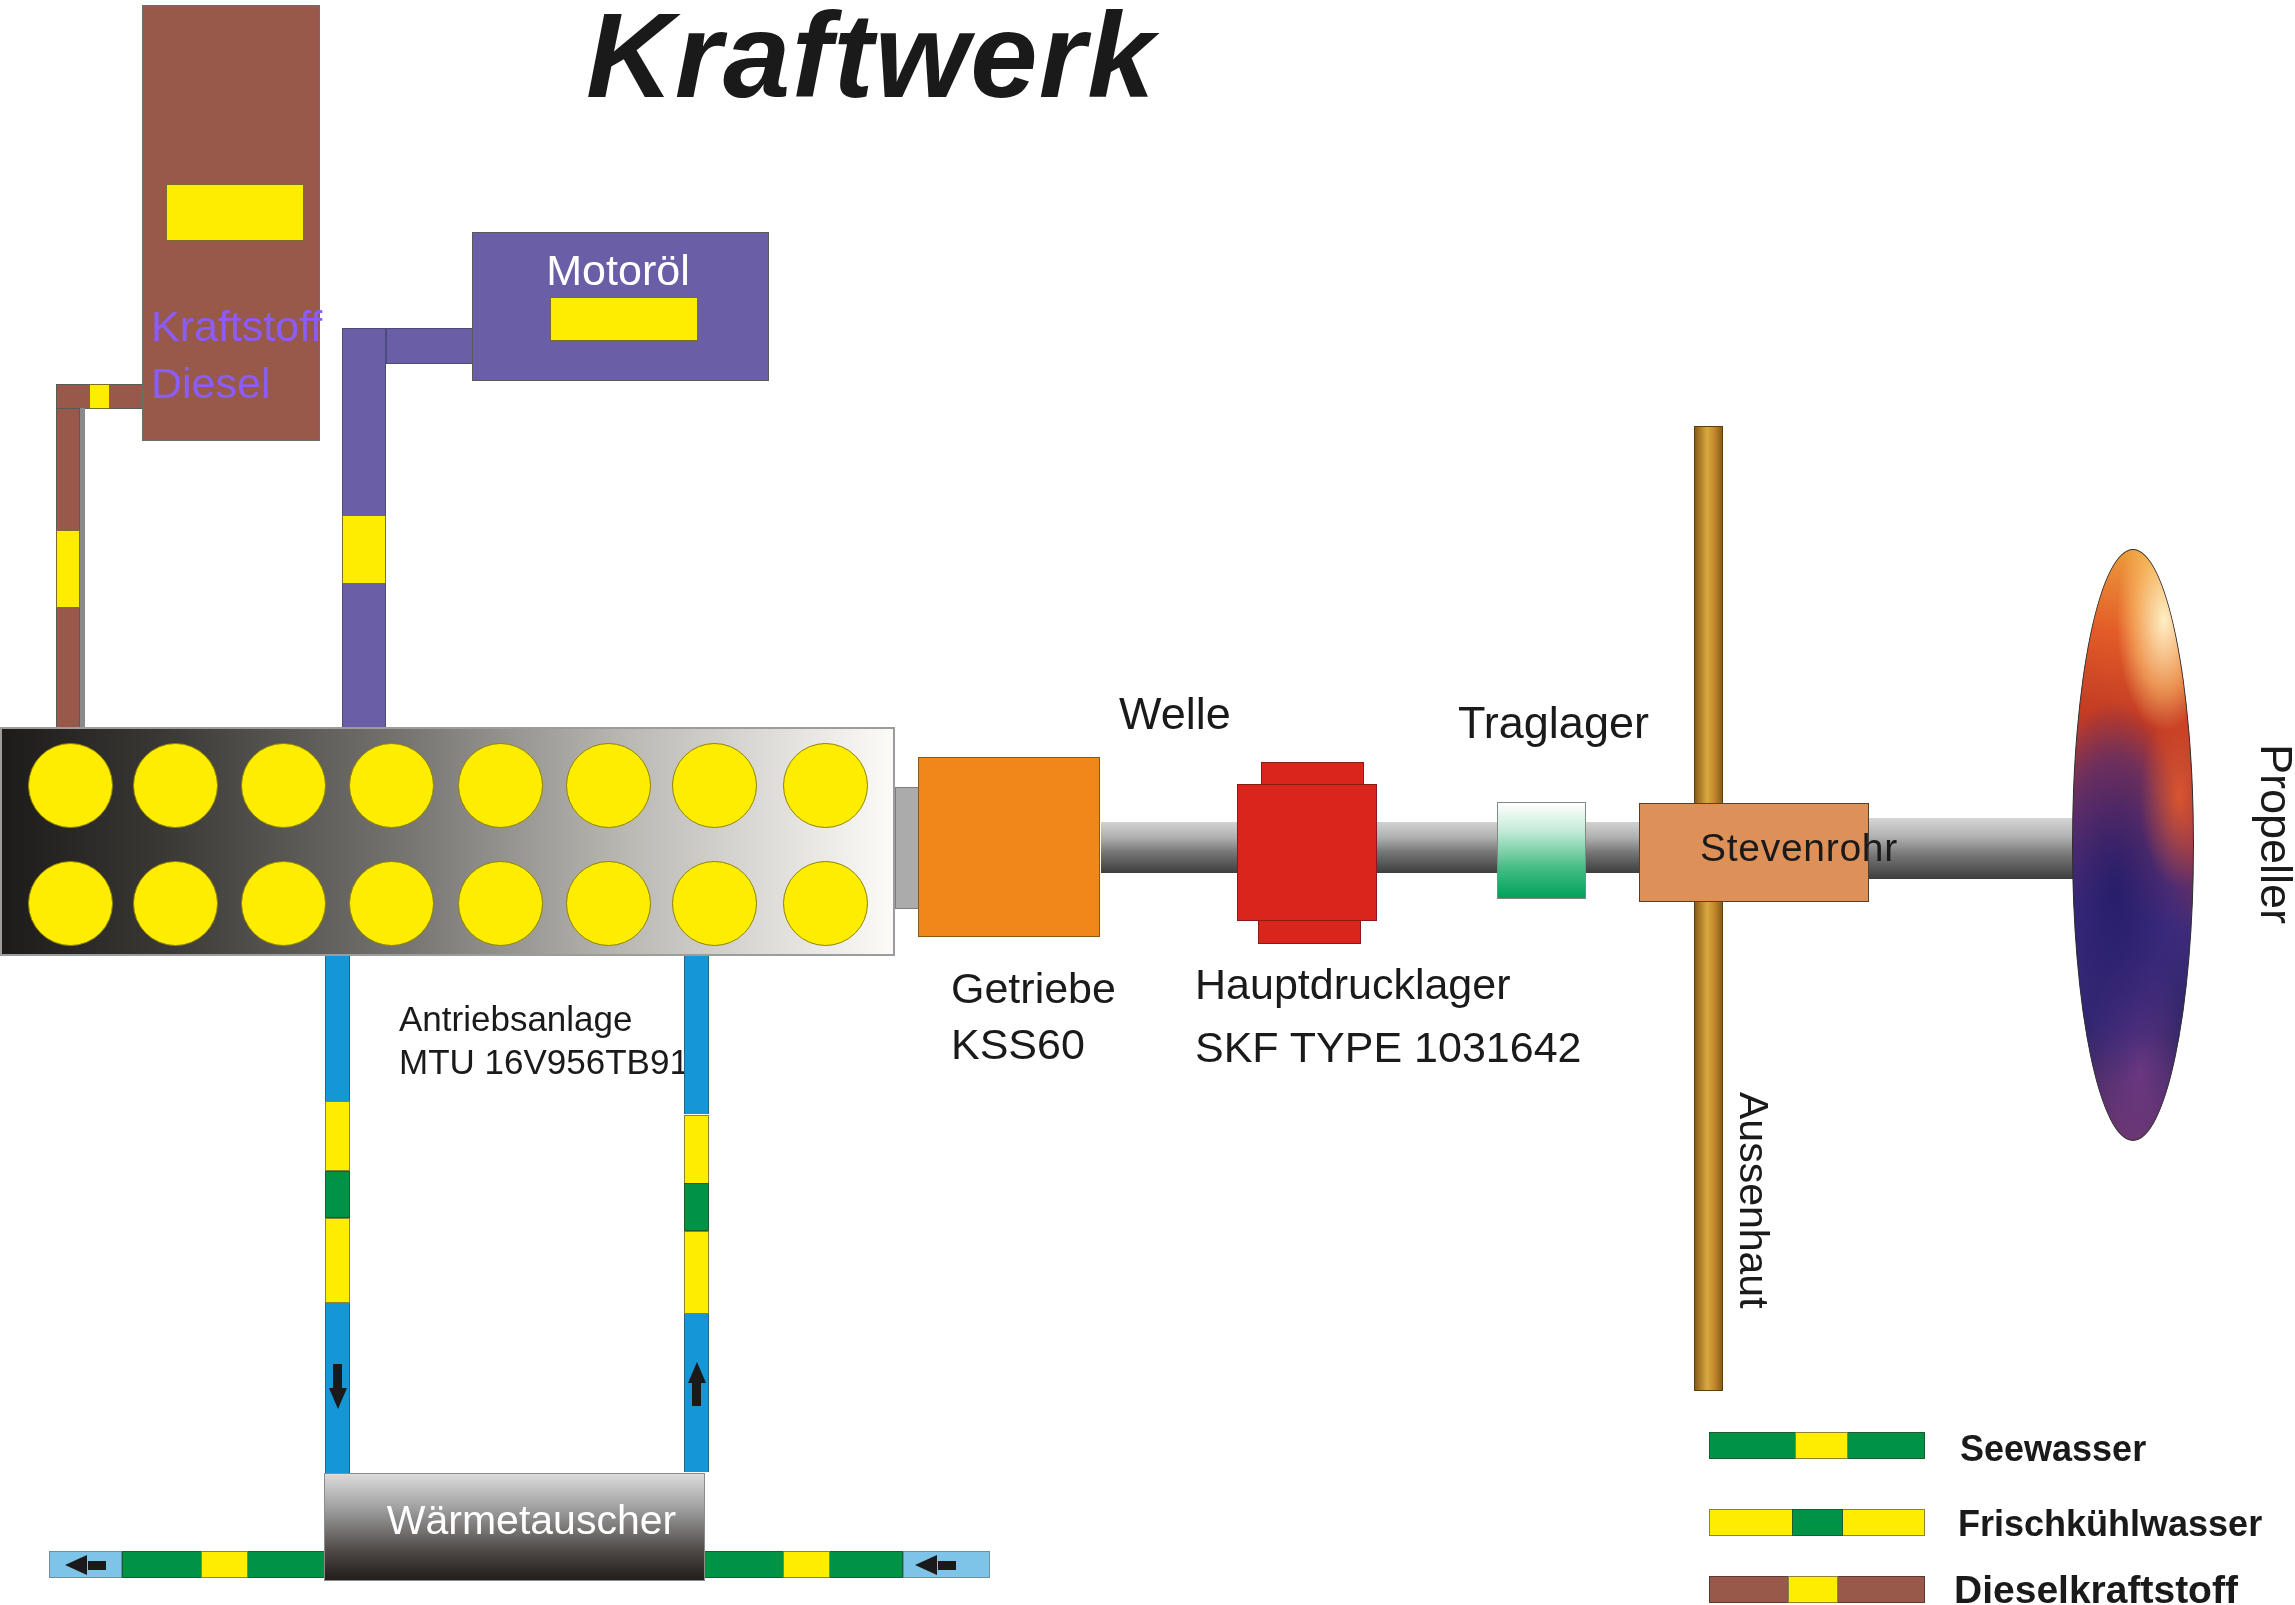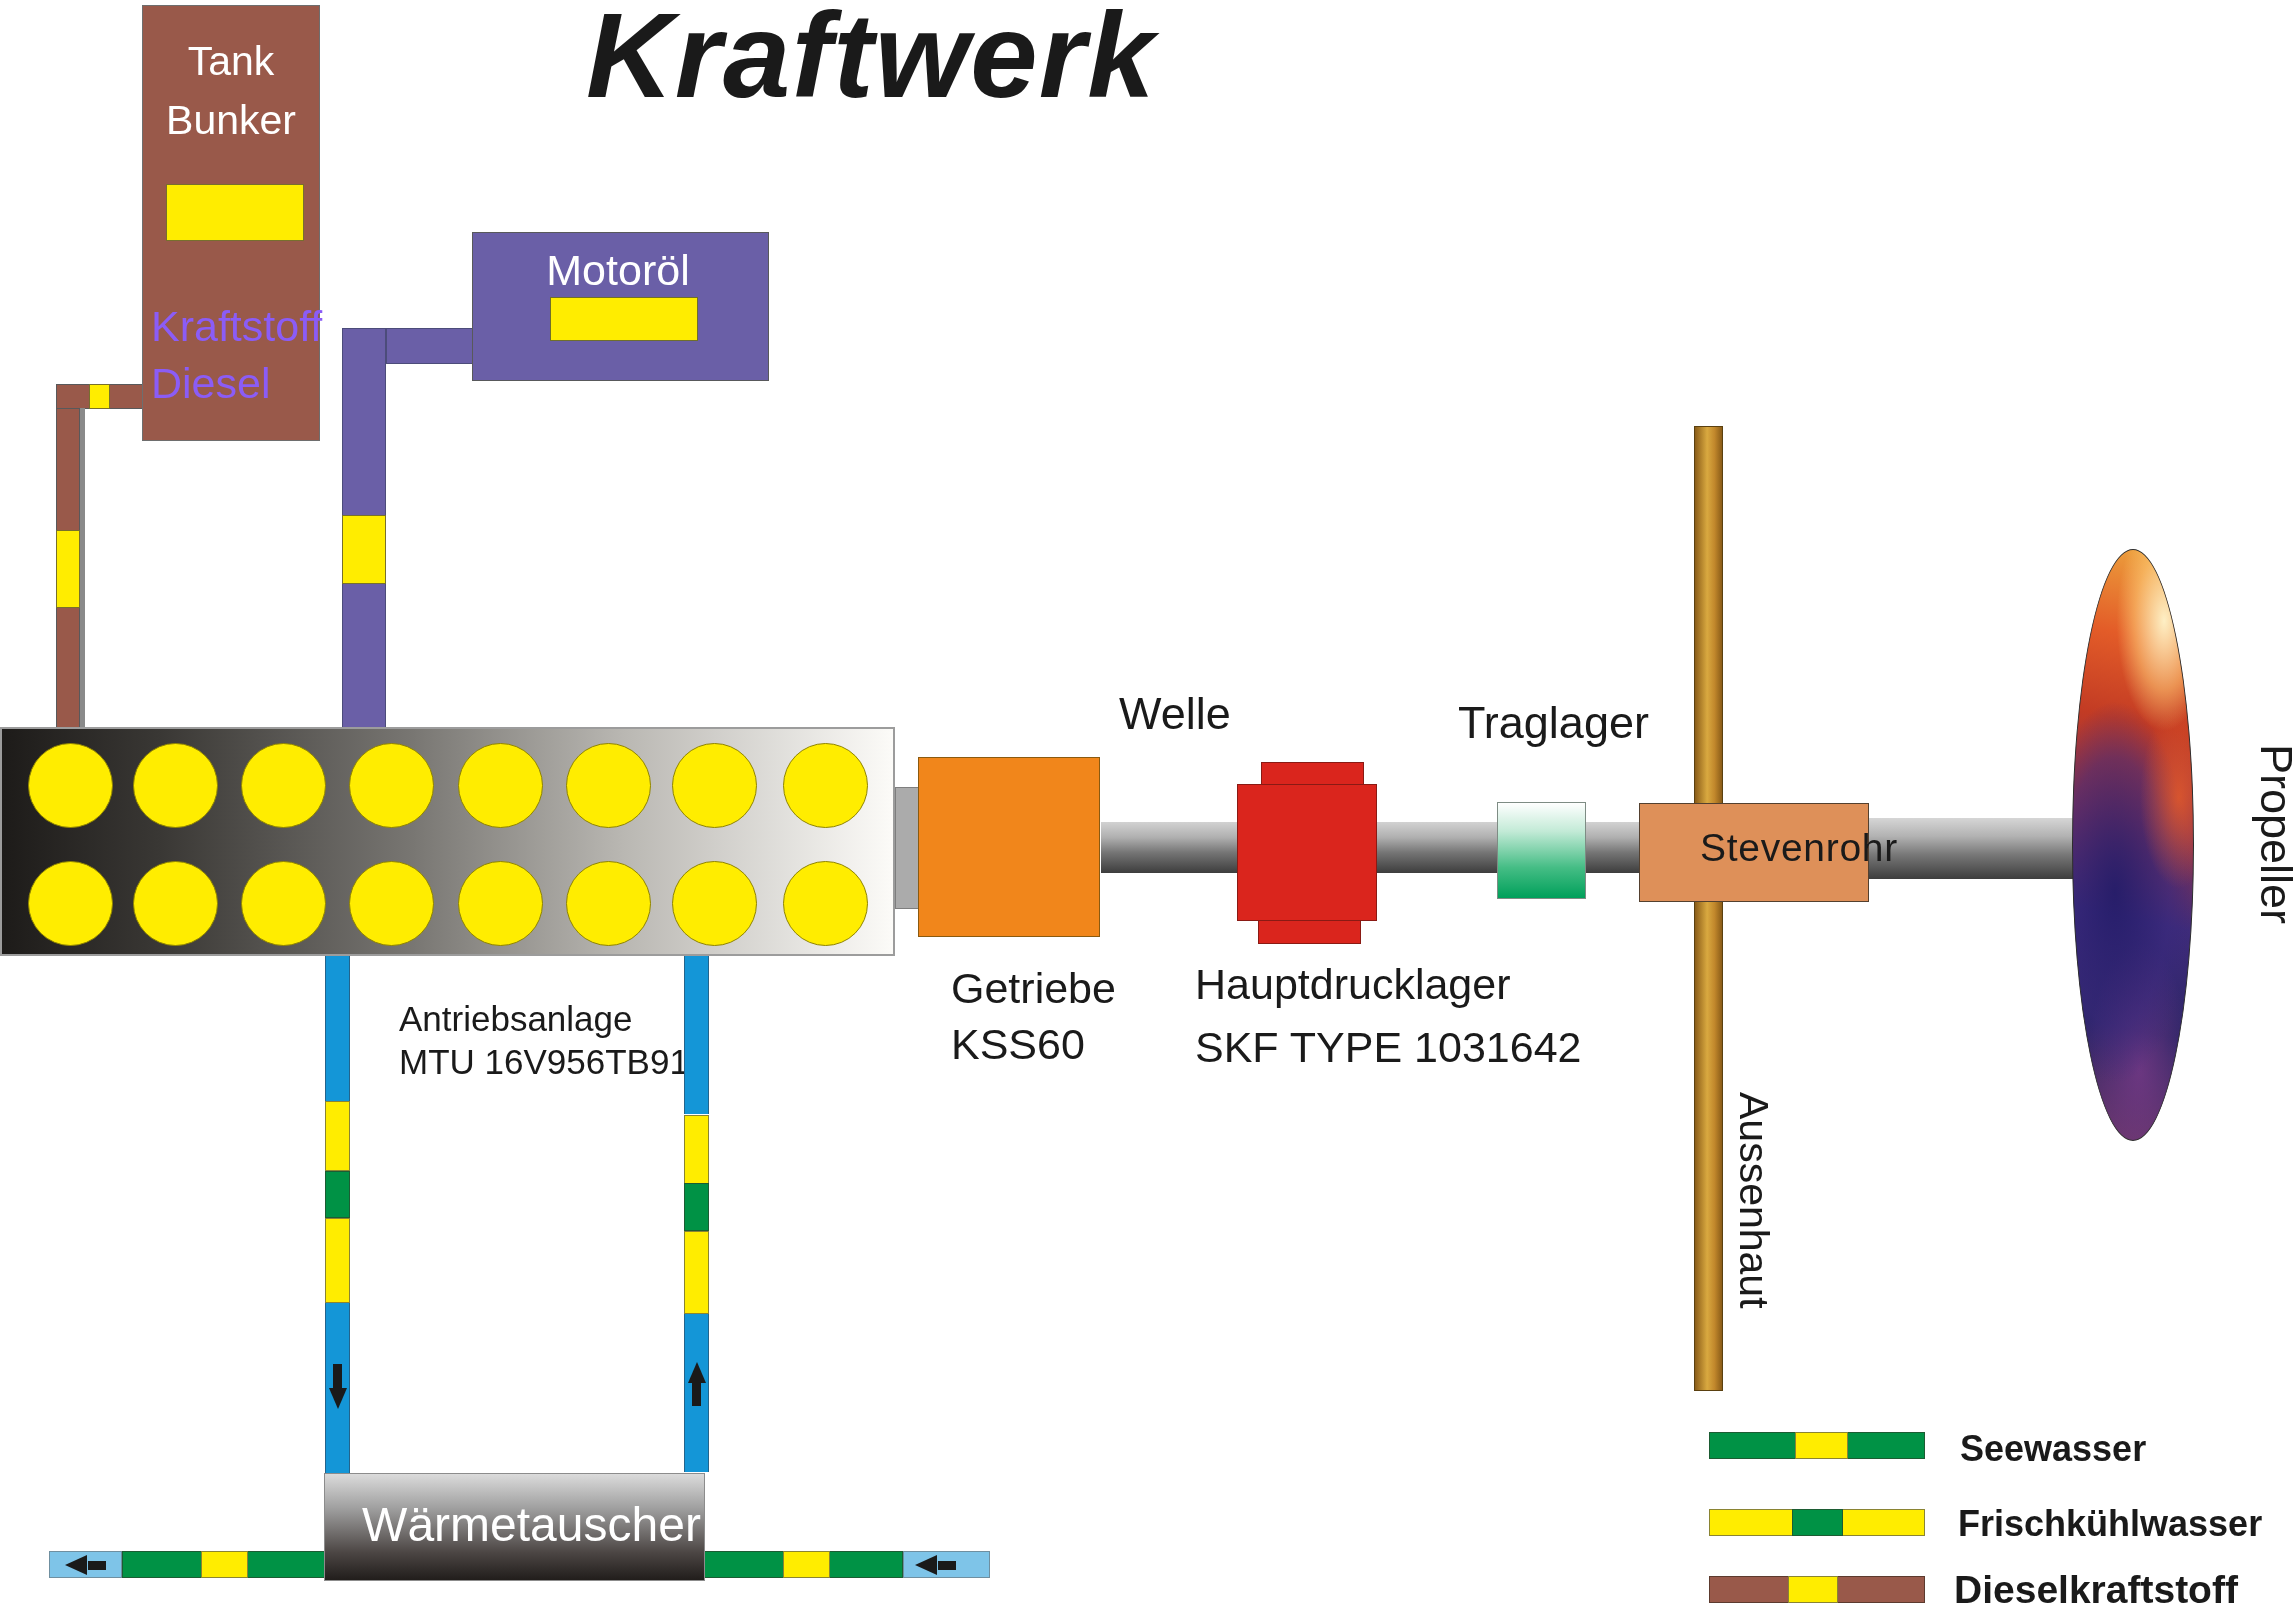--- a/index.html
+++ b/index.html
@@ -77,21 +77,21 @@
   .pipeL{left:325px;width:25px;}  .pipeR{left:684px;width:25px;}
   .c-blue{background:var(--blue);border-left:0.7px solid #23648c;border-right:0.7px solid #23648c;}
   .c-yel{background:var(--yellow);border:0.7px solid #8a8433;}
   .c-grn{background:var(--green);border:0.7px solid #1c5c33;}
   
   .arr{position:absolute;width:0;height:0;}
   .stem{position:absolute;background:#1a1a1a;}
   
   .wtbox{left:324px;top:1473px;width:381px;height:108px;border:0.7px solid #8c8c8c;
        background:linear-gradient(180deg,#dbdbdb 0%,#a0a0a0 32%,#4c4644 74%,#211d1b 100%);}
-  .wt-label{left:324px;top:1496px;width:415px;text-align:center;font-size:48px;color:#fff;}
+  .wt-label{left:324px;top:1496px;width:415px;text-align:center;font-size:41px;color:#fff;}
   
   .sw{top:1551px;height:27px;}
   .sw-lblue{background:var(--lightblue);border:1.3px solid #6f8fa0;}
   .sw-grn{background:var(--green);border:1.3px solid #1c5c33;}
   .sw-yel{background:var(--yellow);border:1.3px solid #8a8433;}
   
   .leg-bar{position:absolute;width:216px;height:27px;}
   .leg-lbl{position:absolute;font-weight:bold;font-size:36px;}
 </style>
 </head>
@@ -105,22 +105,20 @@
   <div class="abs dpipe-h-win"></div>
   <div class="abs dpipe-shadow"></div>
   <div class="abs dpipe-v"></div>
   <div class="abs dpipe-v-win"></div>
 
   <div class="abs opipe-arm"></div>
   <div class="abs opipe-v"></div>
   <div class="abs opipe-win"></div>
 
   <div class="abs tank"></div>
-  <div class="lbl tank-text pre">Tank
-Bunker</div>
   <div class="abs tank-window"></div>
   <div class="lbl kraftstoff pre">Kraftstoff
 Diesel</div>
 
   <div class="abs moto"></div>
   <div class="lbl moto-text">Motoröl</div>
   <div class="abs moto-window"></div>
 
   <div class="abs engine"></div>
   <div class="cyl" style="left:28px;top:743px"></div>

